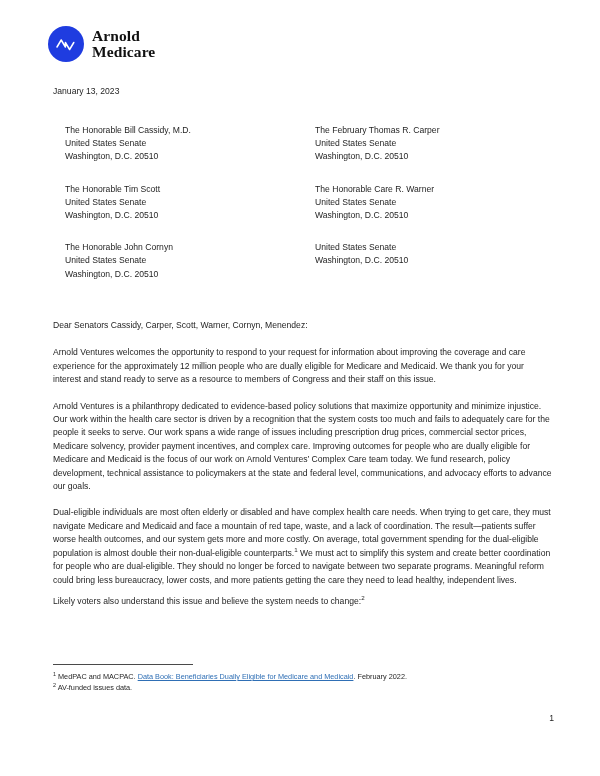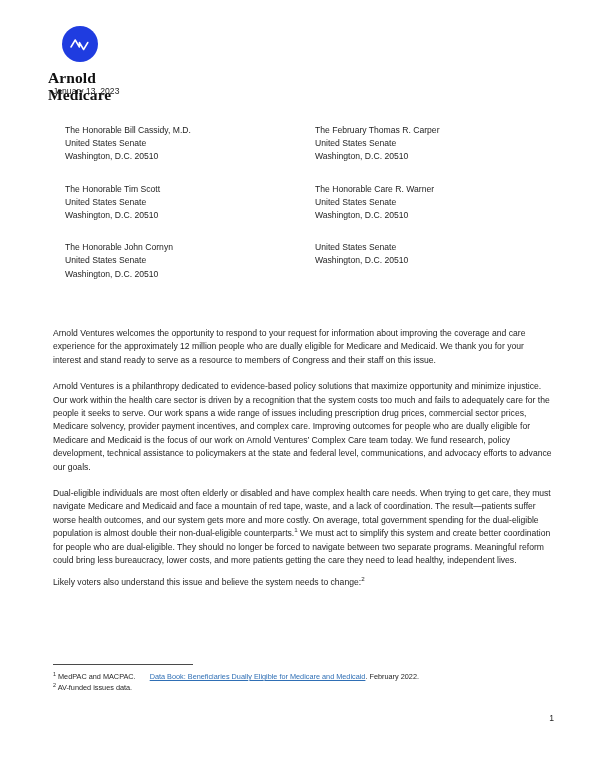--- a/index.html
+++ b/index.html
@@ -21,21 +21,20 @@
   }
 
   
   .letterhead {
     position: absolute;
     left: 48px;
     top: 26px;
     display: flex;
     align-items: center;
     gap: 8px;
-    flex-direction: column;
   }
   .logo-mark {
     width: 36px;
     height: 36px;
     border-radius: 50%;
     background: #1f3ce0;
     display: flex;
     align-items: center;
     justify-content: center;
     flex: 0 0 auto;
@@ -121,21 +120,20 @@
   .fn {
     font-size: 7.3px;
     line-height: 11.4px;
     color: #1f1f1f;
   }
   .fn sup {
     font-size: 5.4px;
   }
   .fn-link {
     color: #2f6fb5;
-    margin-left: 12px;
   }
 
   .page-number {
     position: absolute;
     right: 46px;
     top: 712px;
     font-size: 8.6px;
     line-height: 12px;
     color: #1f1f1f;
   }
@@ -195,20 +193,21 @@
       </div>
       <div class="addr-col">
         <div>United States Senate</div>
         <div>Washington, D.C. 20510</div>
       </div>
     </div>
 
   </div>
 
   <div class="letterbody">
+    <div class="salutation">Dear Senators Cassidy, Carper, Scott, Warner, Cornyn, Menendez:</div>
 
     <p class="para">Arnold Ventures welcomes the opportunity to respond to your request for information about improving the coverage and care experience for the approximately 12 million people who are dually eligible for Medicare and Medicaid. We thank you for your interest and stand ready to serve as a resource to members of Congress and their staff on this issue.</p>
 
     <p class="para">Arnold Ventures is a philanthropy dedicated to evidence-based policy solutions that maximize opportunity and minimize injustice. Our work within the health care sector is driven by a recognition that the system costs too much and fails to adequately care for the people it seeks to serve. Our work spans a wide range of issues including prescription drug prices, commercial sector prices, Medicare solvency, provider payment incentives, and complex care. Improving outcomes for people who are dually eligible for Medicare and Medicaid is the focus of our work on Arnold Ventures’ Complex Care team today. We fund research, policy development, technical assistance to policymakers at the state and federal level, communications, and advocacy efforts to advance our goals.</p>
 
     <p class="para tight">
       <span>Dual-eligible individuals are most often elderly or disabled and have complex health care needs. When trying to get care, they must navigate Medicare and Medicaid and face a mountain of red tape, waste, and a lack of coordination. The result—patients suffer worse health outcomes, and our system gets more and more costly. On average, total government spending for the dual-eligible population is almost double their non-dual-eligible counterparts.</span><sup>1</sup><span> We must act to simplify this system and create better coordination for people who are dual-eligible. They should no longer be forced to navigate between two separate programs. Meaningful reform could bring less bureaucracy, lower costs, and more patients getting the care they need to lead healthy, independent lives.</span>
     </p>
 
     <p class="para">

